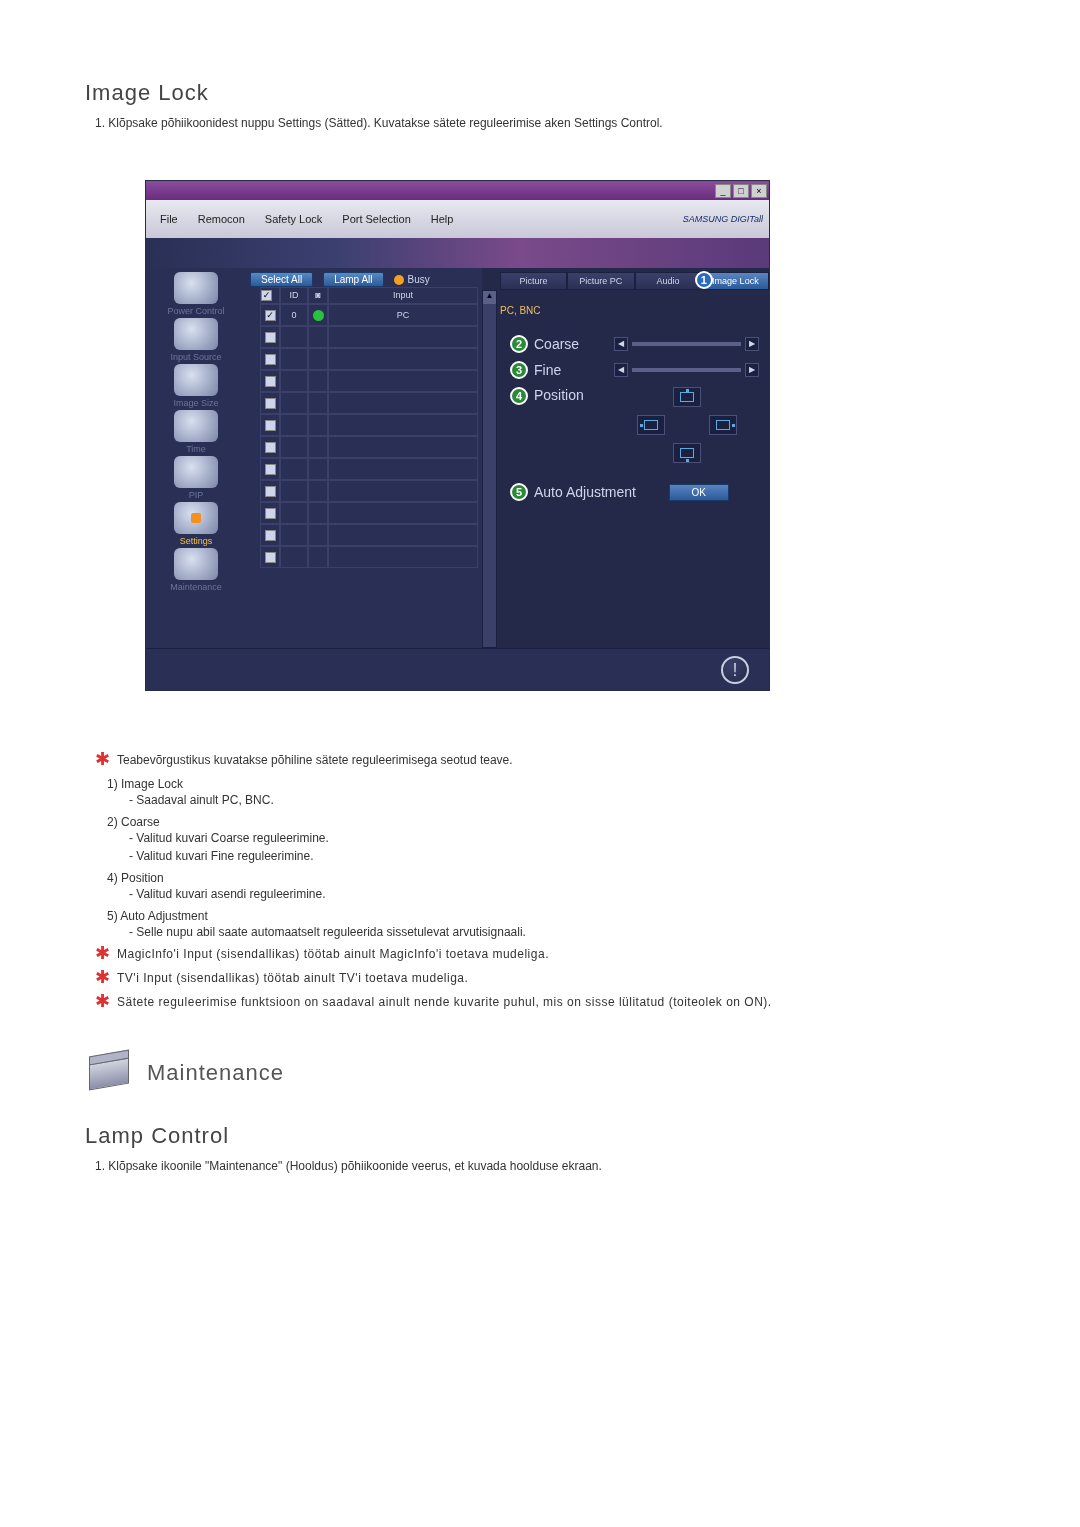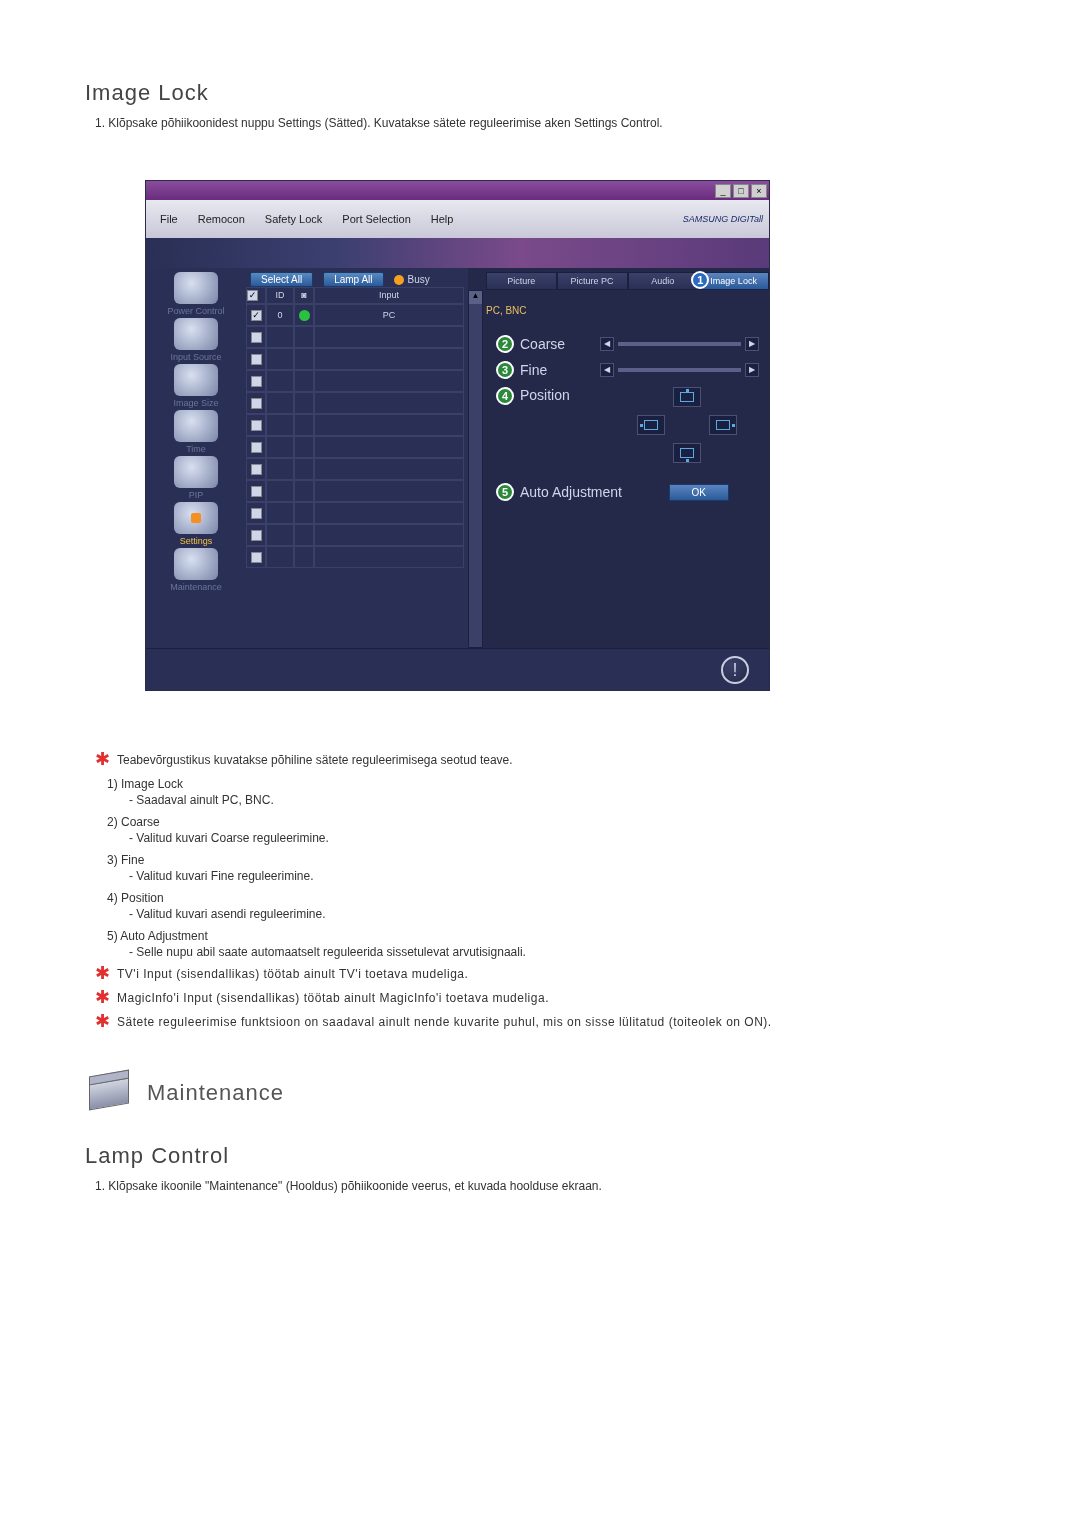--- a/index.html
+++ b/index.html
@@ -121,20 +121,21 @@
     padding: 1px 10px;
     background: linear-gradient(#5a8ac0, #2a5a9a);
     color: #fff; font-size: 10px;
     border: 1px solid #1a3a6a;
     border-radius: 2px;
   }
   .busy { display: flex; align-items: flex-end; gap: 4px; color: #cfd5ea; font-size: 10px; }
   .busy-dot { width: 10px; height: 10px; background: #f5a020; border-radius: 50%; }
   .grid-table {
     background: #eab308;
+    margin-left: 14px;
   }
   .grid-header {
     display: grid;
     grid-template-columns: 20px 28px 20px 150px;
     font-size: 9px; color: #cfd5ea;
     text-align: center;
   }
   .grid-header > div {
     border: 1px solid #3a4068;
     padding: 2px 0;
@@ -587,31 +588,30 @@
 
 <div class="notes-list">
   <div class="star-note">Teabevõrgustikus kuvatakse põhiline sätete reguleerimisega seotud teave.</div>
 
   <div class="numbered">1)  Image Lock</div>
   <div class="numbered-sub">- Saadaval ainult PC, BNC.</div>
 
   <div class="numbered">2)  Coarse</div>
   <div class="numbered-sub">- Valitud kuvari Coarse reguleerimine.</div>
 
-  <div class="numbered">3)  Fine</div>
   <div class="numbered-sub">- Valitud kuvari Fine reguleerimine.</div>
 
   <div class="numbered">4)  Position</div>
   <div class="numbered-sub">- Valitud kuvari asendi reguleerimine.</div>
 
   <div class="numbered">5)  Auto Adjustment</div>
   <div class="numbered-sub">- Selle nupu abil saate automaatselt reguleerida sissetulevat arvutisignaali.</div>
 
+  <div class="star-note emph">MagicInfo'i Input (sisendallikas) töötab ainult MagicInfo'i toetava mudeliga.</div>
   <div class="star-note emph">TV'i Input (sisendallikas) töötab ainult TV'i toetava mudeliga.</div>
-  <div class="star-note emph">MagicInfo'i Input (sisendallikas) töötab ainult MagicInfo'i toetava mudeliga.</div>
   <div class="star-note emph">Sätete reguleerimise funktsioon on saadaval ainult nende kuvarite puhul, mis on sisse lülitatud (toiteolek on ON).</div>
 </div>
 
 <div class="maint-head">
   <div class="maint-icon">
     <div class="lid"></div>
     <div class="box"></div>
   </div>
   <div class="maint-title">Maintenance</div>
 </div>

